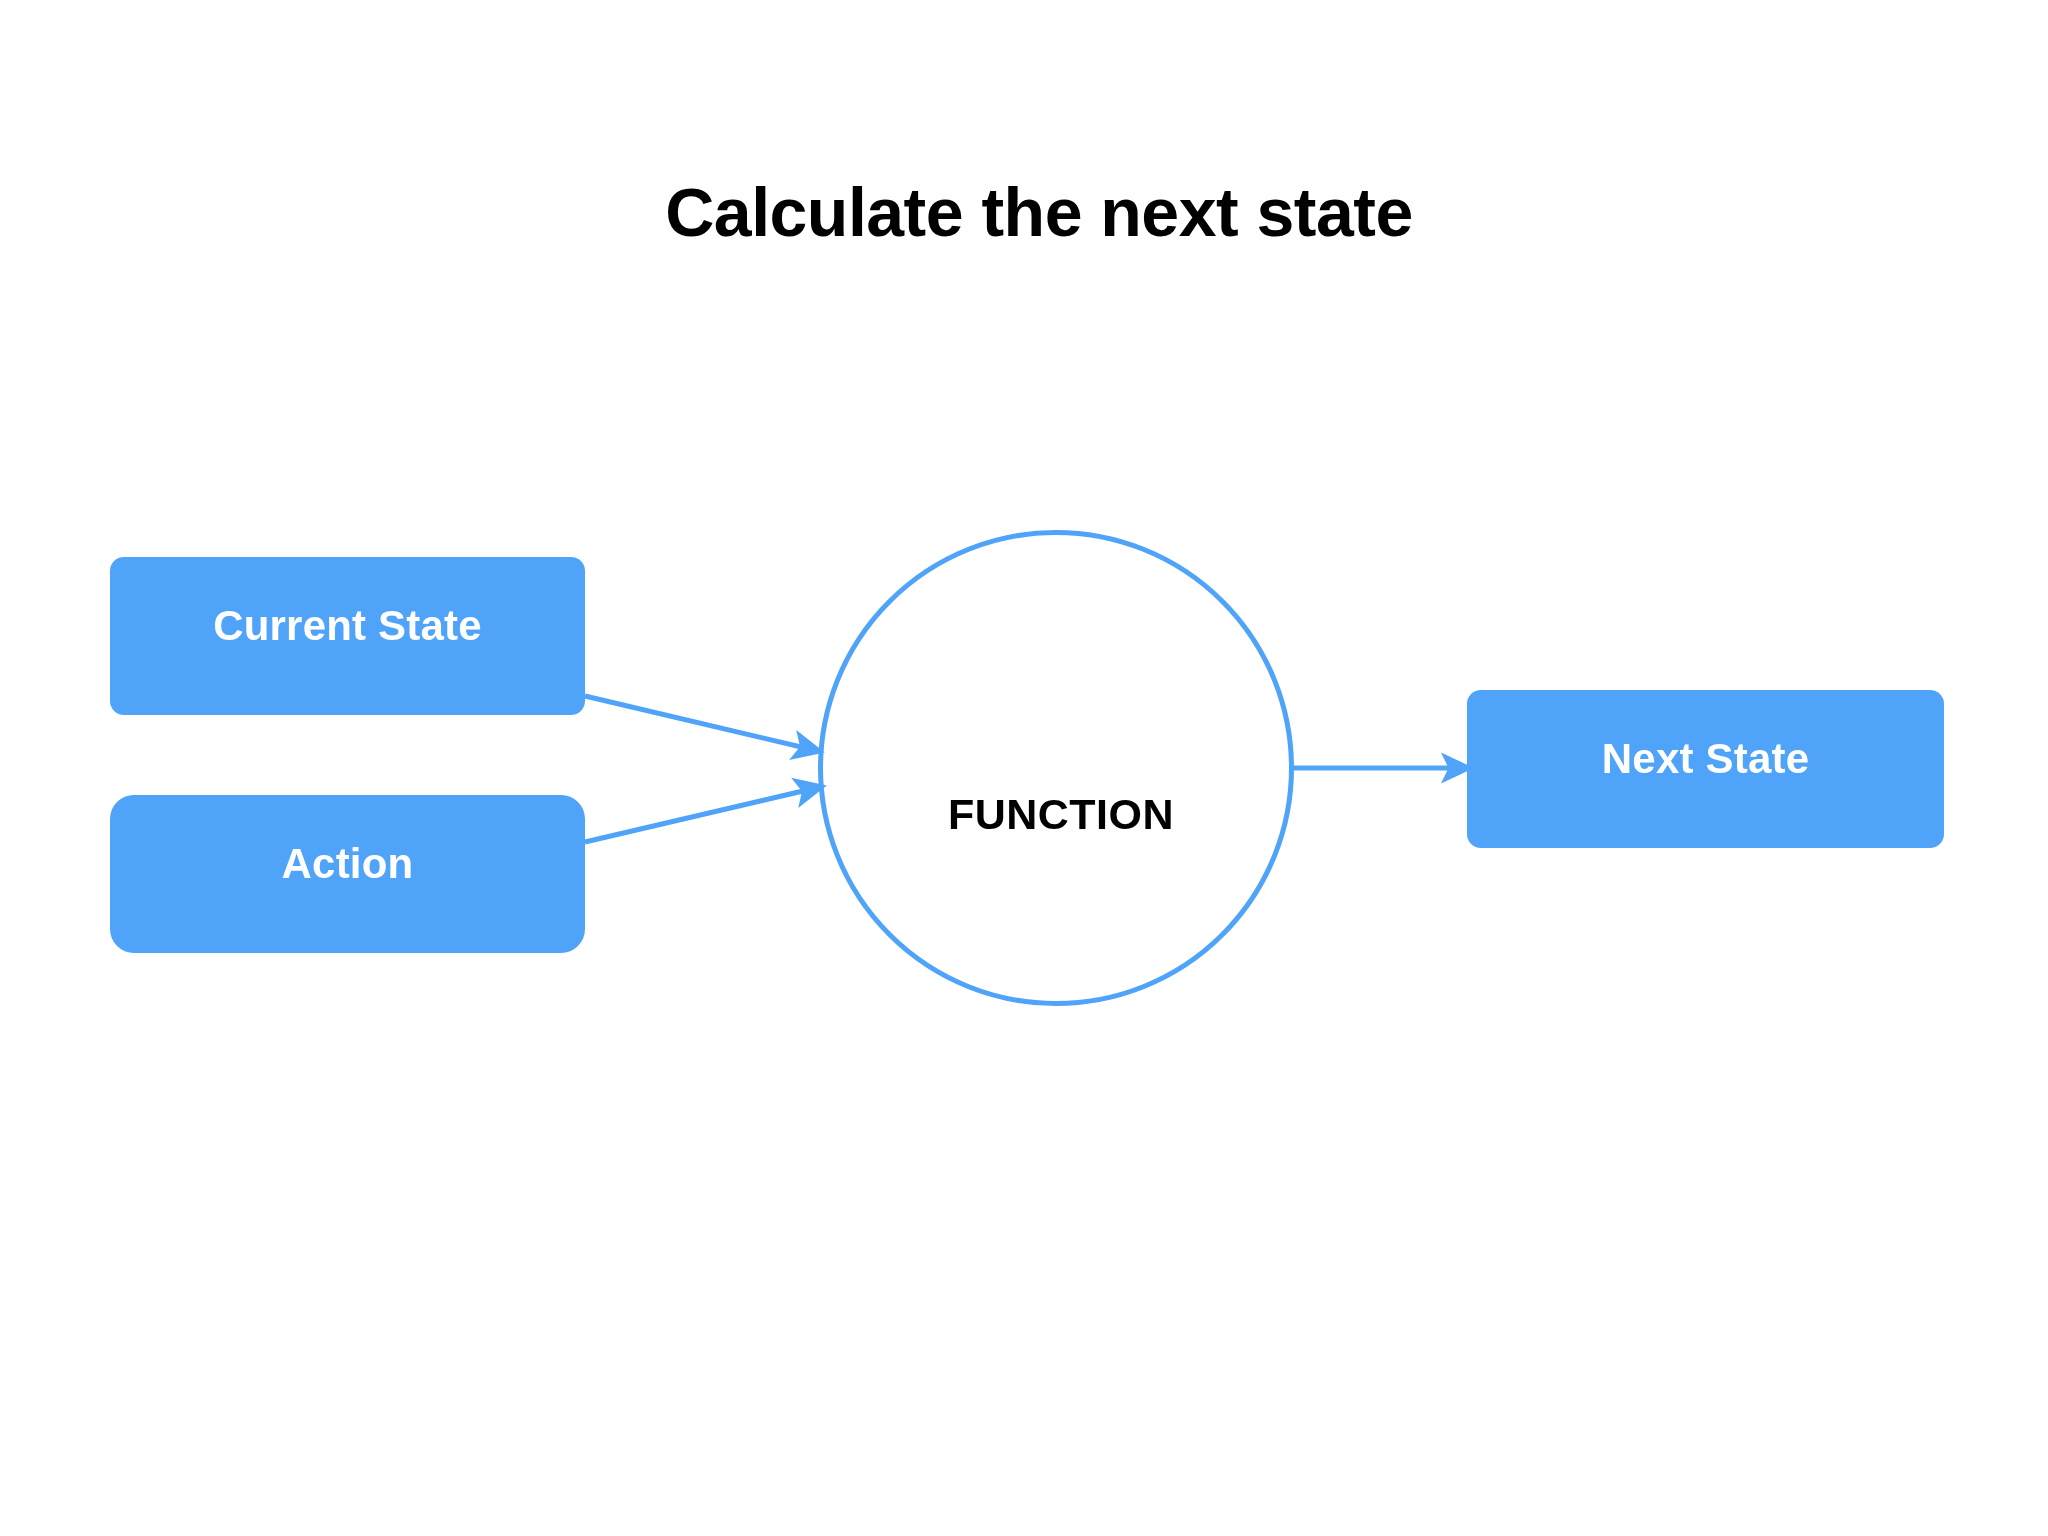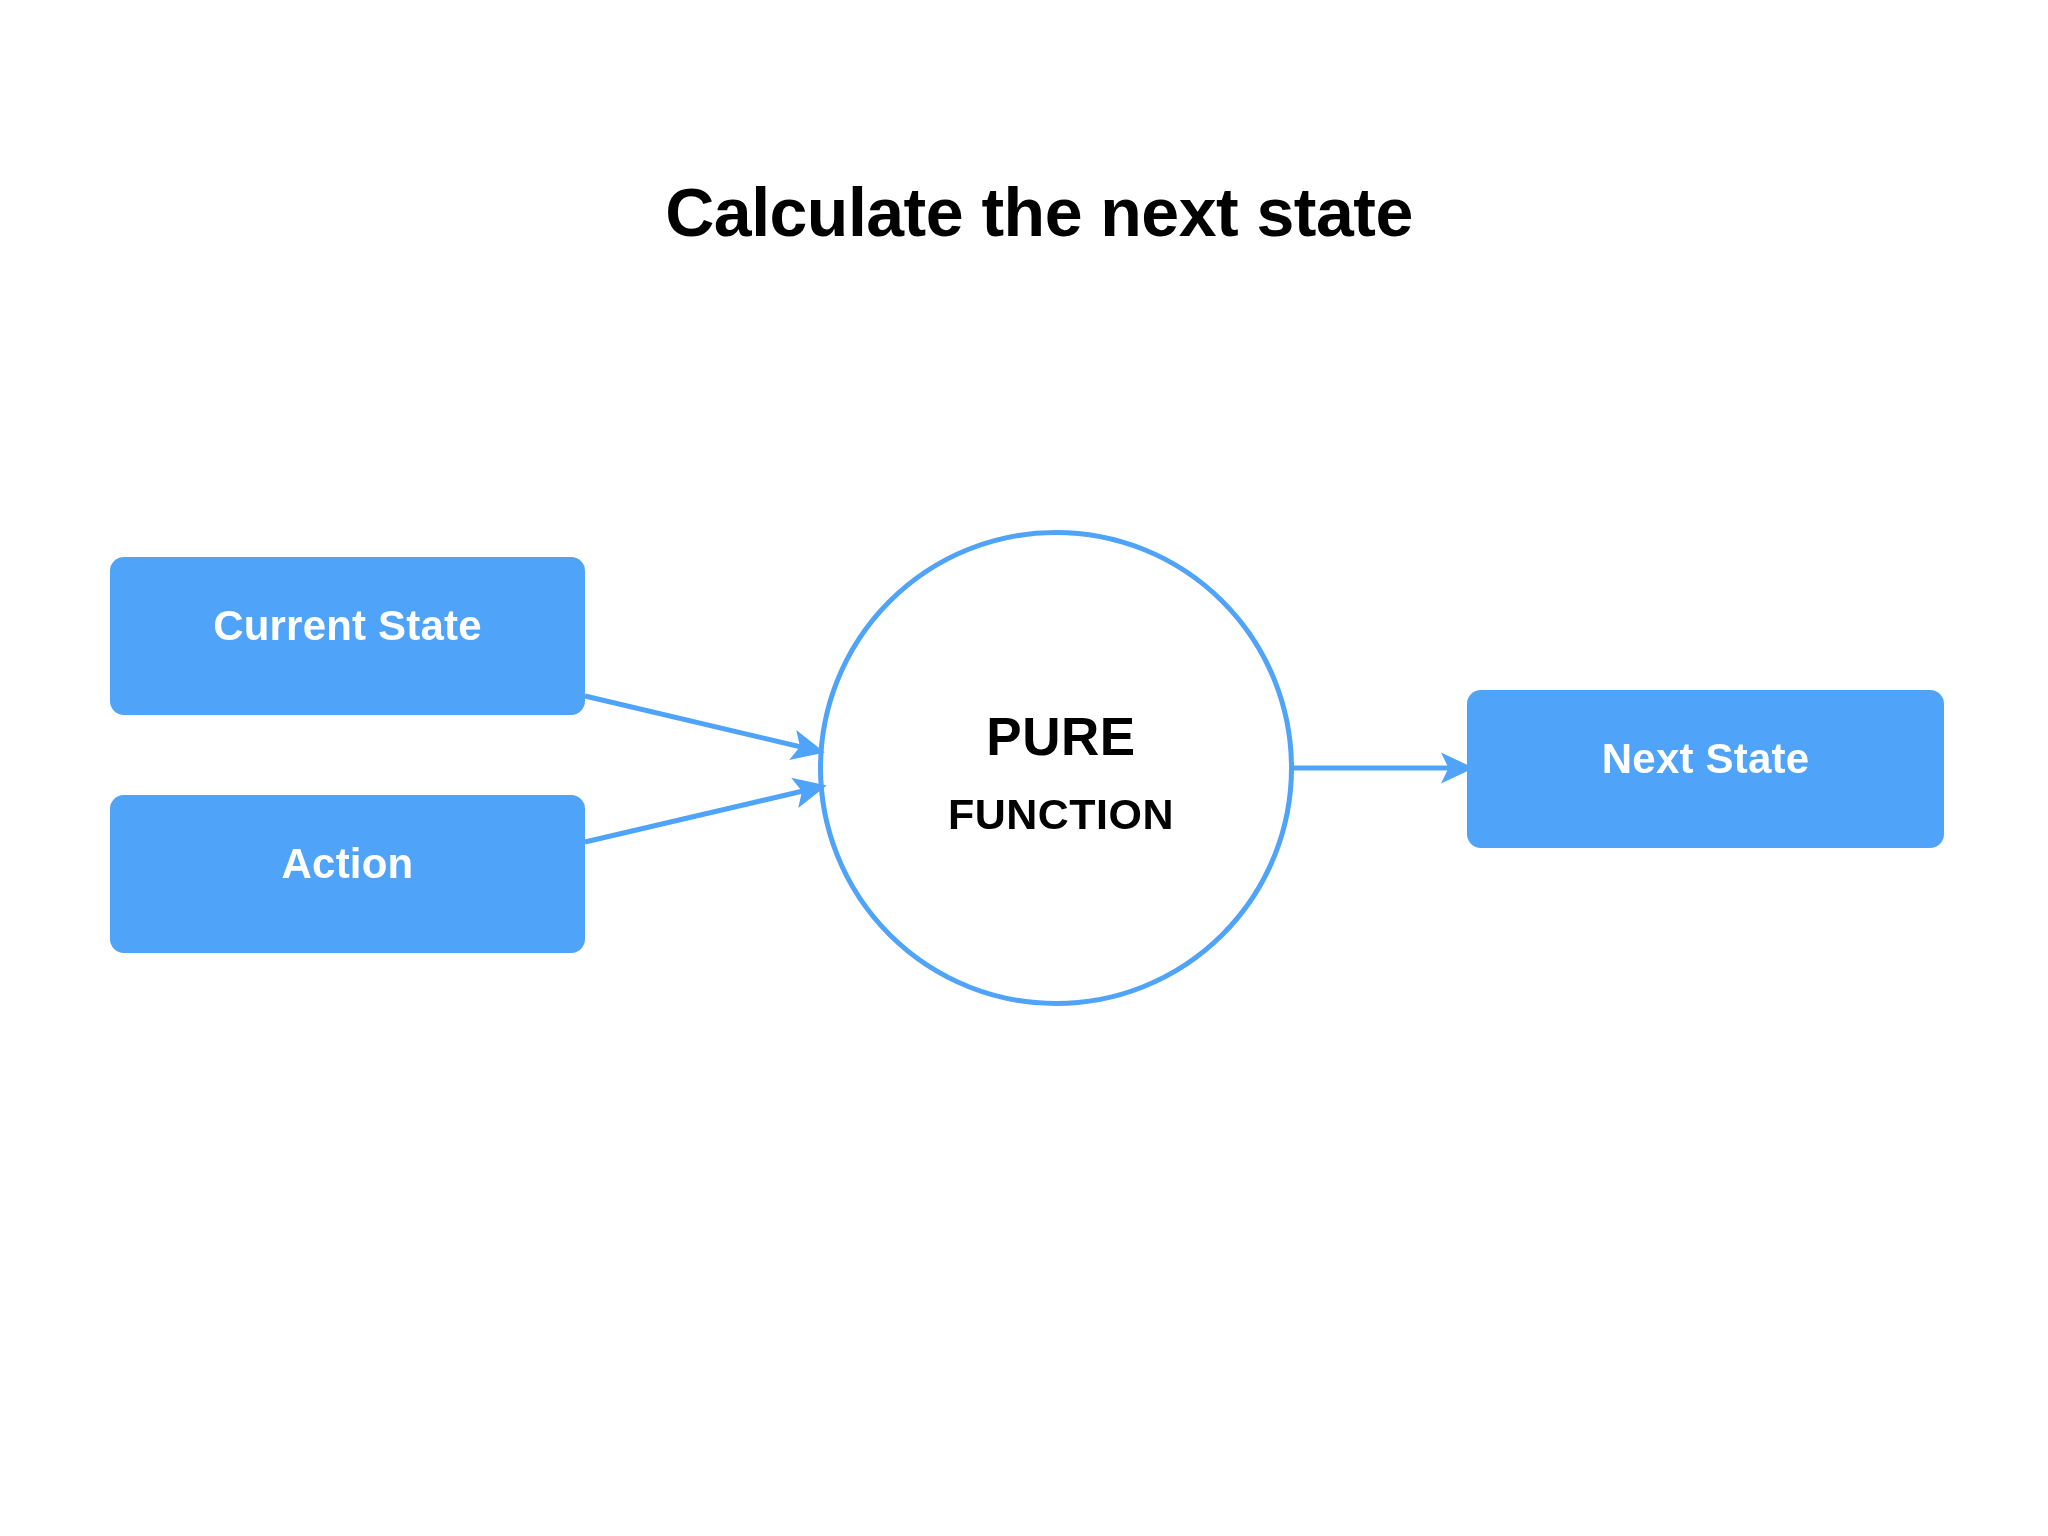--- a/index.html
+++ b/index.html
@@ -66,20 +66,21 @@
   }
   #box-current-state .node-label {
     margin-top: 48px;
   }
 
   #box-action {
     left: 110px;
     top: 795px;
     width: 475px;
     height: 158px;
+    border-radius: 24px;
   }
   #box-action .node-label {
     margin-top: 48px;
   }
 
   #box-next-state {
     left: 1467px;
     top: 690px;
     width: 477px;
     height: 158px;
@@ -156,21 +157,20 @@
 
   <div id="box-current-state" class="node-box">
     <span class="node-label">Current State</span>
   </div>
 
   <div id="box-action" class="node-box">
     <span class="node-label">Action</span>
   </div>
 
   <div id="circle-pure-function">
-    <div id="circle-title-pure" class="circle-text">PURE</div>
     <div id="circle-title-function" class="circle-text">FUNCTION</div>
   </div>
 
   <div id="box-next-state" class="node-box">
     <span class="node-label">Next State</span>
   </div>
 
 </div>
 
 </body></html>

